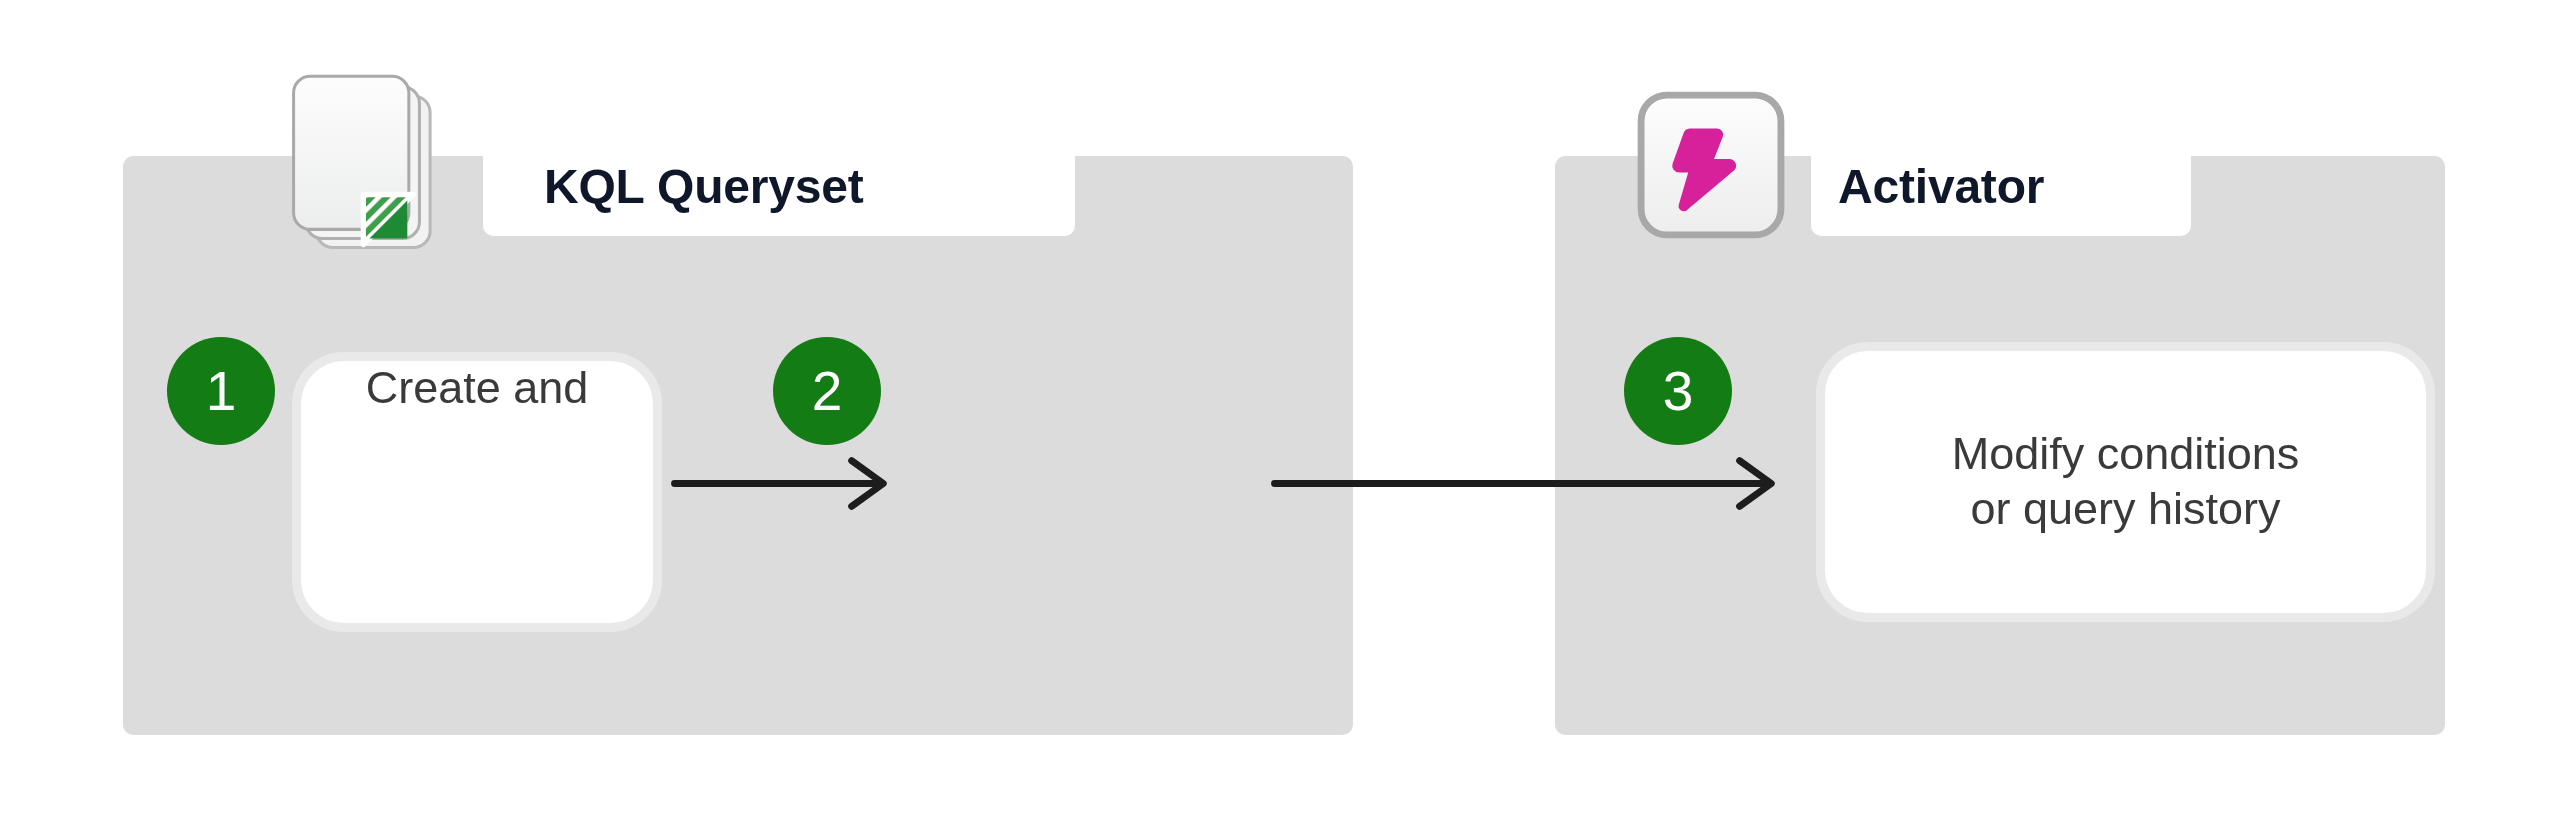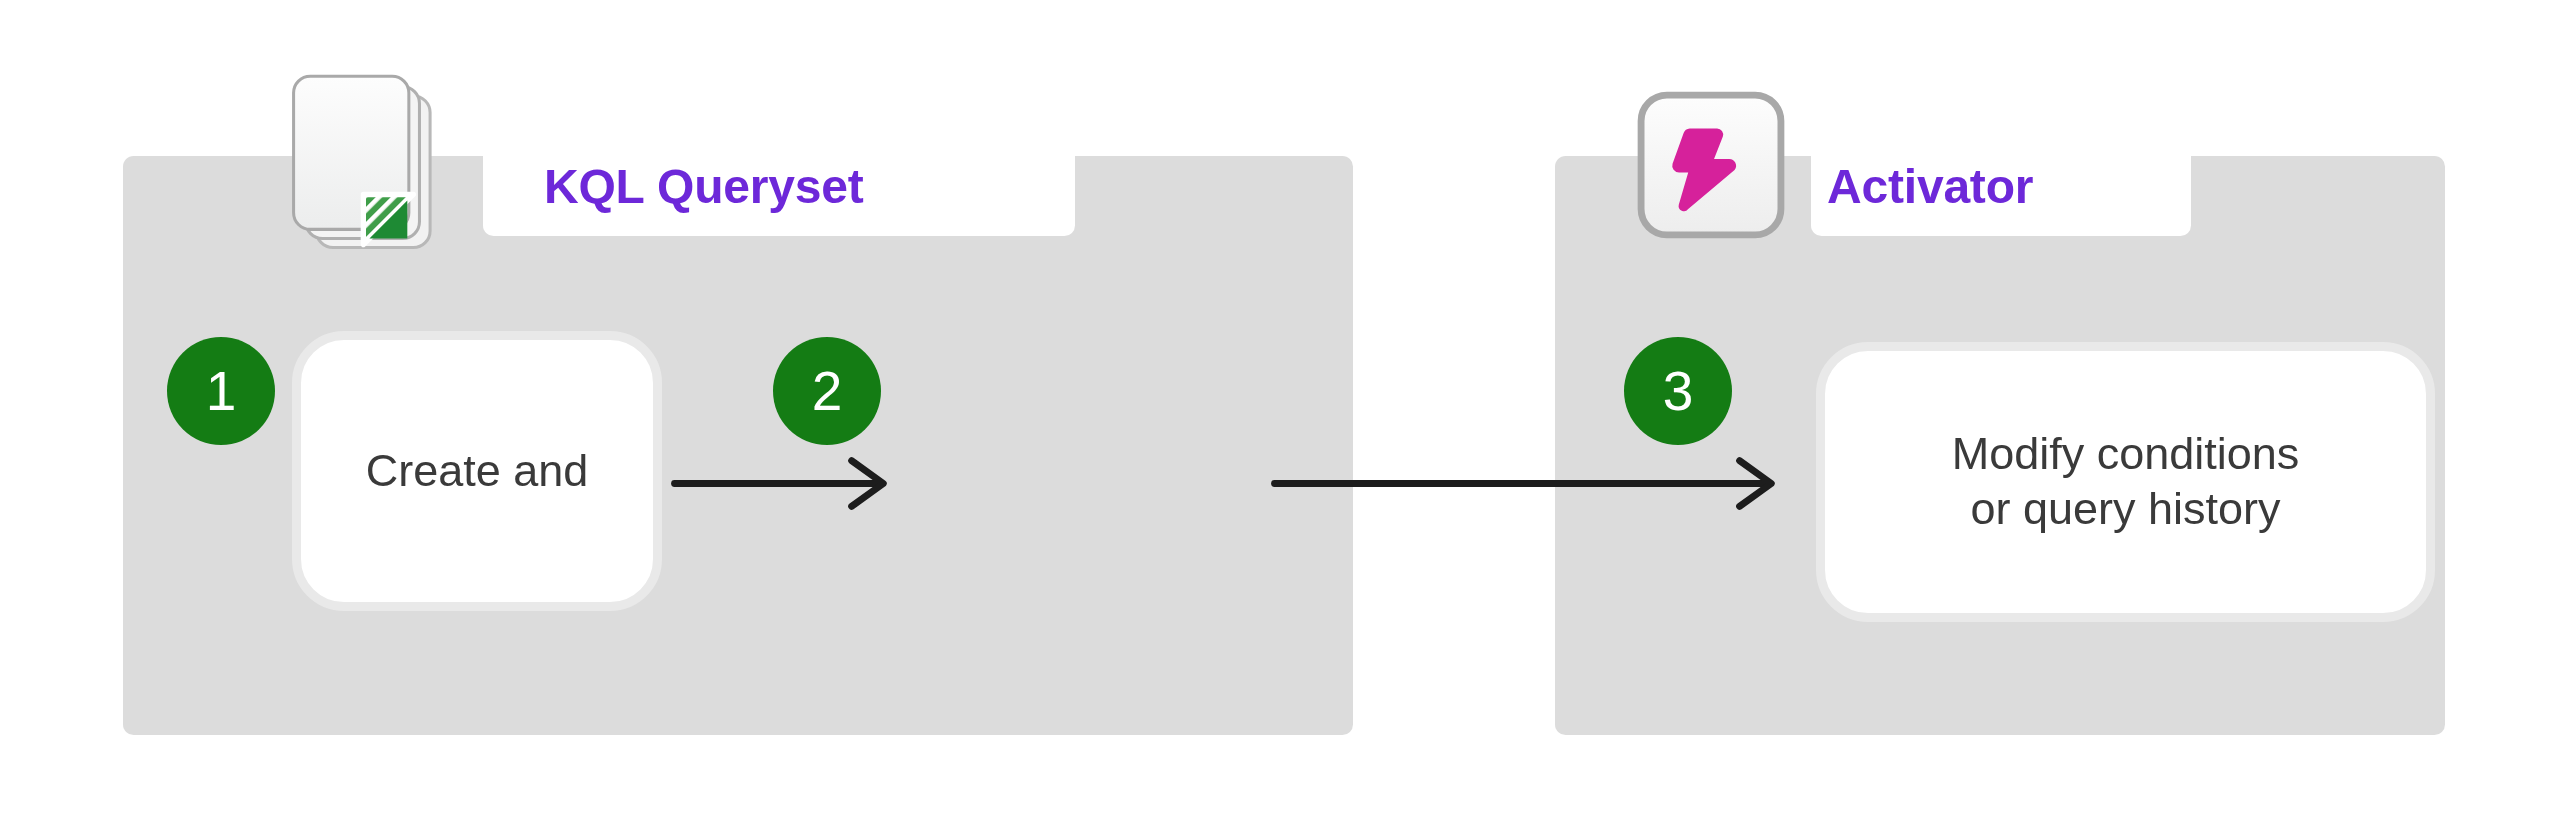--- a/index.html
+++ b/index.html
@@ -32,38 +32,38 @@
 
   
   .group-title {
     position: absolute;
     background: #ffffff;
     border-bottom-left-radius: 10.6px;
     border-bottom-right-radius: 10.6px;
     display: flex;
     align-items: center;
     justify-content: center;
-    color: #6d28d9;
+    color: #0f172a;
     font-weight: bold;
     letter-spacing: -0.2px;
     white-space: nowrap;
     text-align: right;
   }
   #title-kql {
     left: 483px; top: 136px; width: 592px; height: 100px;
     font-size: 48px;
     justify-content: flex-start;
     padding-left: 61px;
     box-sizing: border-box;
   }
   #title-activator {
     left: 1811px; top: 136px; width: 380px; height: 100px;
     font-size: 48px;
     justify-content: flex-start;
-    padding-left: 16px;
+    padding-left: 27px;
     box-sizing: border-box;
   }
 
   
   .product-icon {
     position: absolute;
   }
   #icon-kql       { left: 286px;  top: 64px;  width: 182px; height: 220px; }
   #icon-activator { left: 1635px; top: 89px; width: 152px; height: 152px; }
 
@@ -80,21 +80,21 @@
     flex-direction: column;
     align-items: center;
     justify-content: center;
     color: #3a3a3a;
     font-size: 45px;
     line-height: 1.22;
     text-align: center;
   }
   .step-card .line { display: block; white-space: nowrap; }
 
-  #card-1 { left: 292px;  top: 331px; width: 370px;  height: 280px; }
+  #card-1 { left: 292px;  top: 352px; width: 370px;  height: 280px; justify-content: space-between; }
   #card-2 { left: 893px; top: 342px; width: 377px;  height: 280px; }
   #card-3 { left: 1816px; top: 342px; width: 619px;  height: 280px; }
 
   
   .step-badge {
     position: absolute;
     width: 108px;
     height: 108px;
     border-radius: 50%;
     background: #147c14;

